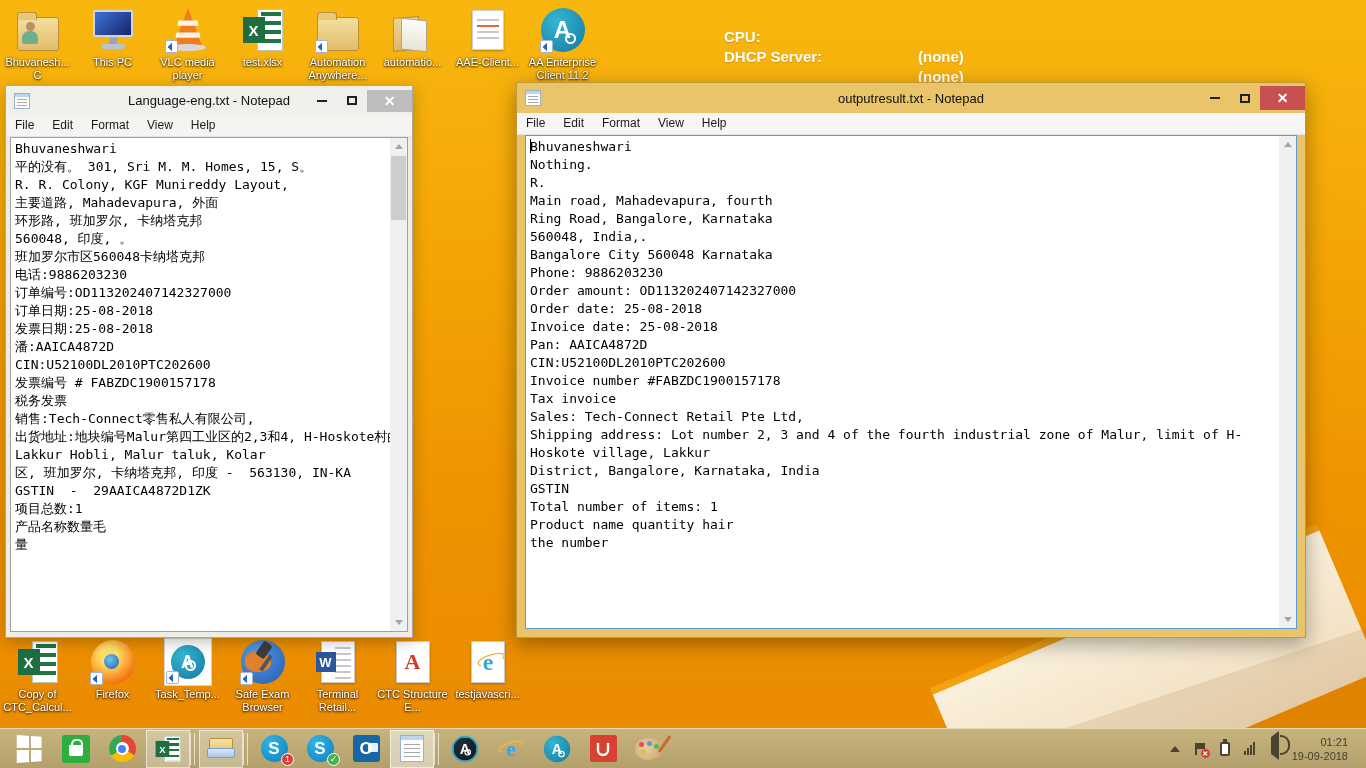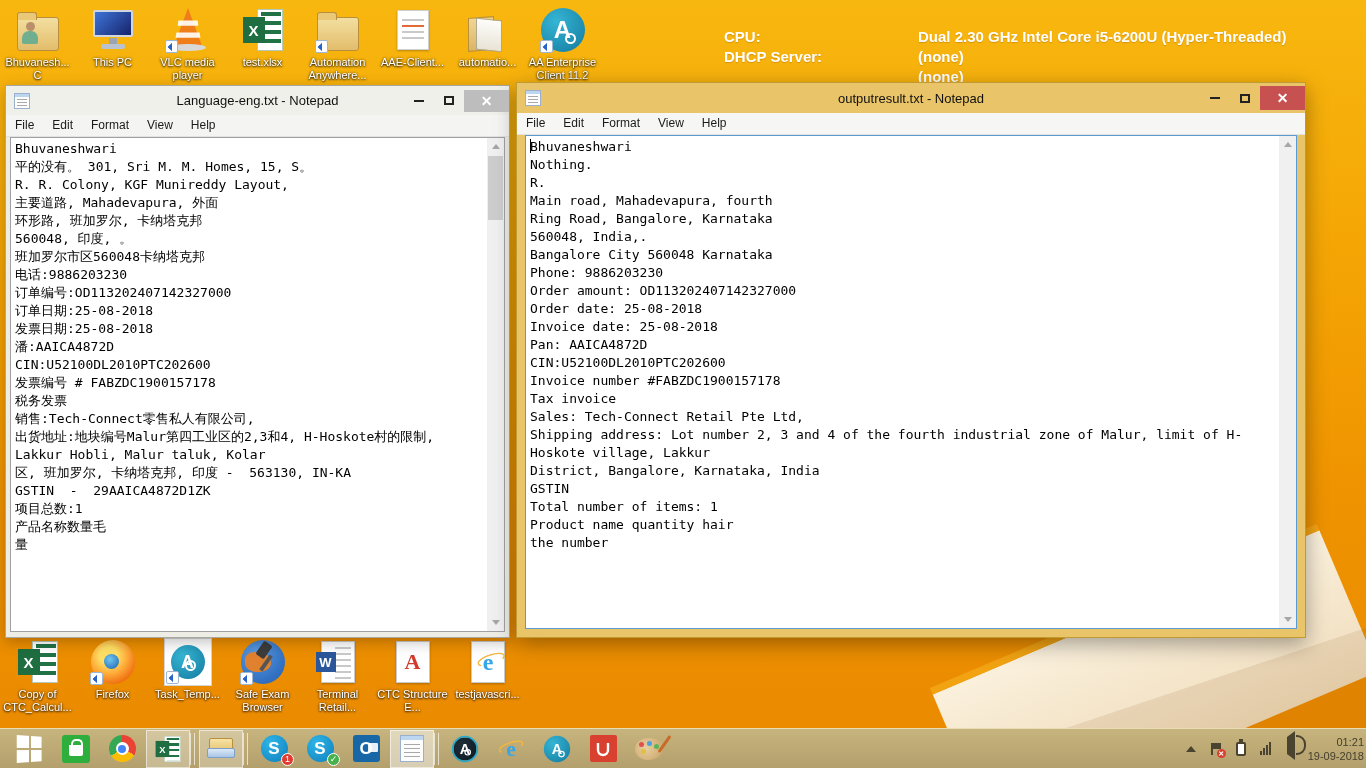--- a/index.html
+++ b/index.html
@@ -105,21 +105,21 @@
   .textarea div{white-space:pre;height:18px;line-height:18px;}
   .vscroll{width:17px;background:#f0f0f0;display:flex;flex-direction:column;position:relative;}
   .sb-btn{height:17px;display:flex;align-items:center;justify-content:center;}
   .sb-btn.down{margin-top:auto;}
   .chev{width:0;height:0;border-left:4px solid transparent;border-right:4px solid transparent;}
   .chev.up{border-bottom:5px solid #a6a6a6;}
   .chev.dn{border-top:5px solid #a6a6a6;}
   .sb-thumb{position:absolute;left:1px;right:1px;top:18px;height:64px;background:#cdcdcd;}
   .caret{position:absolute;left:4px;top:3px;width:1px;height:14px;background:#000;}
 
-  .win-left{left:5px;top:85px;width:505px;height:553px;background:#ededE6;border:1px solid #a8a8a0;box-shadow:0 4px 14px rgba(0,0,0,.25);}
+  .win-left{left:5px;top:85px;width:408px;height:553px;background:#ededE6;border:1px solid #a8a8a0;box-shadow:0 4px 14px rgba(0,0,0,.25);}
   .win-left .tbar{height:29px;background:#f0f0ea;}
   .win-left .wbtn.close{background:#bdbdbd;color:#fff;}
   .win-left .client{margin:0 4px 5px 4px;border:1px solid #a0a0a0;}
 
   .win-right{left:516px;top:82px;width:790px;height:556px;background:var(--active-chrome);border:1px solid #c09a33;box-shadow:0 6px 20px rgba(0,0,0,.35);}
   .win-right .tbar{height:30px;background:var(--active-chrome);}
   .win-right .wbtn.close{background:var(--close-red);color:#fff;height:24px;margin-top:0;}
   .win-right .wbtn{height:24px;}
   .win-right .mbar{background:#f6f6f4;}
   .win-right .client{margin:0 8px 8px 8px;border:1px solid #5a9bd4;}
@@ -157,21 +157,21 @@
   .tb-notepad::before{content:"";position:absolute;left:0;right:0;top:0;height:4px;background:#bcd6ef;}
   .tb-notepad::after{content:"";position:absolute;left:3px;right:3px;top:8px;height:14px;
     background:repeating-linear-gradient(180deg,#a9a9a9 0 1px,transparent 1px 4px);}
   .tb-aa{transform:scale(.6);}
   .tb-ie{transform:scale(.72);}
   .redapp{width:27px;height:27px;background:#d8402f;border-radius:2px;display:flex;align-items:center;justify-content:center;}
   .palette{width:28px;height:22px;background:radial-gradient(circle at 40% 45%,#e8cfa0,#c9a064);border-radius:50% 45% 55% 50%;position:relative;}
   .palette i{position:absolute;width:5px;height:5px;border-radius:50%;}
   .palette .brush{position:absolute;right:-3px;top:-4px;width:3px;height:20px;background:#c86a28;transform:rotate(35deg);border-radius:2px;}
 
-  .tray{margin-left:auto;display:flex;align-items:center;gap:9px;padding-right:2px;color:#453f2c;}
+  .tray{margin-left:auto;display:flex;align-items:center;gap:9px;padding-right:18px;color:#453f2c;}
   .t-ico{width:16px;height:16px;position:relative;display:flex;align-items:flex-end;justify-content:center;}
   .chevup{width:0;height:0;border-left:5px solid transparent;border-right:5px solid transparent;border-bottom:6px solid #4a432f;margin-bottom:5px;}
   .flag{width:10px;height:12px;position:relative;margin-bottom:2px;}
   .flag::before{content:"";position:absolute;left:0;top:0;width:2px;height:12px;background:#4a432f;}
   .flag::after{content:"";position:absolute;left:2px;top:0;width:8px;height:6px;background:#4a432f;}
   .flag .x{position:absolute;right:-5px;bottom:-3px;width:9px;height:9px;border-radius:50%;background:#d8402f;color:#fff;
     font-size:7px;line-height:9px;text-align:center;font-weight:bold;}
   .battery{width:10px;height:14px;border:2px solid #4a432f;border-radius:2px;position:relative;margin-bottom:1px;background:#fff;}
   .battery::before{content:"";position:absolute;left:1px;top:-5px;width:4px;height:3px;background:#4a432f;}
   .signal{display:flex;align-items:flex-end;gap:1px;margin-bottom:2px;}
@@ -184,21 +184,20 @@
 </head>
 <body>
 
 <div class="screen">
   <div class="wedge"></div>
   <div class="shade"></div>
 
   <div class="sysinfo">
     <div class="si-row">
       <span class="si-label">CPU:</span>
-      <span class="si-value">Dual 2.30 GHz Intel Core i5-6200U (Hyper-Threaded)</span>
     </div>
     <div class="si-row">
       <span class="si-label">DHCP Server:</span>
       <span class="si-value">(none)</span>
     </div>
     <div class="si-row">
       <span class="si-label"></span>
       <span class="si-value">(none)</span>
     </div>
   </div>
@@ -245,37 +244,37 @@
     </div>
     <div class="dicon">
       <div class="ig">
           <div class="folder"></div>
           <span class="badge-arrow"></span>
         </div>
       <div class="ilabel">Automation Anywhere...</div>
     </div>
     <div class="dicon">
       <div class="ig">
+          <div class="open-folder">
+            <div class="back"></div>
+            <div class="front"></div>
+          </div>
+        </div>
+      <div class="ilabel">automatio...</div>
+    </div>
+    <div class="dicon">
+      <div class="ig">
           <div class="doc">
             <div class="dl" style="top:8px"></div>
             <div class="dl red" style="top:14px"></div>
             <div class="dl" style="top:20px"></div>
             <div class="dl" style="top:26px"></div>
           </div>
         </div>
       <div class="ilabel">AAE-Client...</div>
-    </div>
-    <div class="dicon">
-      <div class="ig">
-          <div class="open-folder">
-            <div class="back"></div>
-            <div class="front"></div>
-          </div>
-        </div>
-      <div class="ilabel">automatio...</div>
     </div>
     <div class="dicon">
       <div class="ig">
           <div class="aa-circle">A</div>
           <span class="badge-arrow"></span>
         </div>
       <div class="ilabel">AA Enterprise Client 11.2</div>
     </div>
   </div>
 

